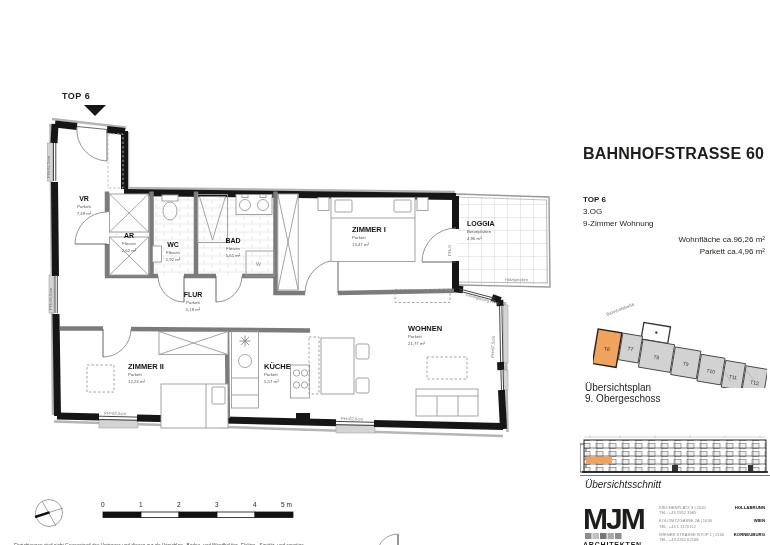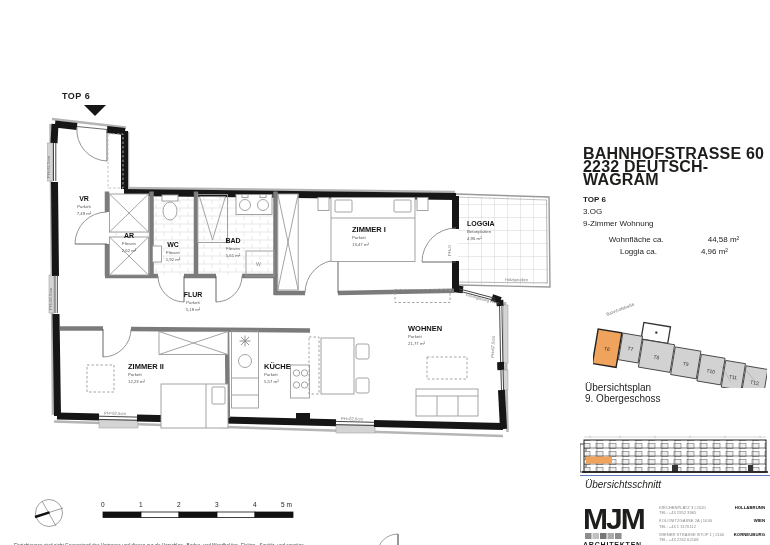--- a/index.html
+++ b/index.html
@@ -4,21 +4,21 @@
 <style>
   html,body{margin:0;padding:0;background:#fff;}
   #sheet{position:relative;width:770px;height:545px;background:#fff;overflow:hidden;
          font-family:"Liberation Sans",sans-serif;color:#1d1d1b;margin-top:48px;}
   .abs{position:absolute;}
   .b{font-weight:bold;}
   .addr{color:#8a8a8a;}
   .row{display:flex;justify-content:space-between;}
   #info-title{font-size:16px;font-weight:bold;line-height:13px;letter-spacing:.2px;}
   .info8{font-size:8px;line-height:11px;}
-  .statrow{font-size:8px;line-height:11.5px;display:flex;justify-content:center;width:182px;gap:44px;}
+  .statrow{font-size:8px;line-height:11.5px;display:flex;justify-content:flex-end;width:182px;}
   .cap{font-size:10px;line-height:11px;}
   #disclaimer{font-size:4.7px;line-height:7px;color:#4a4a4a;width:356px;}
   .officeblock{font-size:4.1px;line-height:5.4px;width:106px;}
   .officeblock .city{font-weight:bold;color:#111;font-size:4.3px;}
   .officeblock .office{margin-bottom:2.6px;}
   #www{font-size:11px;font-weight:bold;letter-spacing:.4px;}
   #www-sub{font-size:5px;font-weight:bold;letter-spacing:.5px;color:#333;}
   #mjm-rule{border-top:1.2px solid #222;width:150px;}
   #ehl{width:41px;height:47px;display:flex;flex-direction:column;}
   #ehl .mid{height:13px;background:#fde047;display:flex;align-items:center;justify-content:center;
@@ -240,32 +240,31 @@
       <text transform="translate(450.5,208) rotate(-90)">PH+0</text>
       <text transform="translate(466,248) rotate(15)" font-size="3.8">Fixverglasung PH+0</text>
       <text transform="translate(494,310) rotate(-88)">PH+67,5cm</text>
       <text transform="translate(505,233) rotate(1)" font-size="4">Holzlamellen</text>
       <text x="256" y="218" font-size="5" fill="#888">W</text>
     </g>
   </svg>
 
   <div class="abs" id="info-title" style="left:583px;top:99px;">
     <div>BAHNHOFSTRASSE 60</div>
-    <div>2232 DEUTSCH-WAGRAM</div>
   </div>
   <div class="abs info8 b" style="left:583px;top:146px;">TOP   6</div>
   <div class="abs info8" style="left:583px;top:158px;">3.OG</div>
   <div class="abs info8" style="left:583px;top:170px;">9-Zimmer Wohnung</div>
 
   <div class="abs statrow" style="left:583px;top:186px;">
     <span>Wohnfläche ca.</span>
-    <span>44,58 m²</span>
+    <span>96,26 m²</span>
   </div>
   <div class="abs statrow" style="left:583px;top:198px;">
-    <span>Loggia ca.</span>
+    <span>Parkett ca.</span>
     <span>4,96 m²</span>
   </div>
 
   <svg class="abs" style="left:593px;top:252px;" width="174" height="88" viewBox="0 0 174 88">
     <text transform="translate(14,16) rotate(-21)" font-size="4.5" fill="#777">Bahnhofstraße</text>
     <g transform="translate(6,24) rotate(9.5)" stroke-linejoin="miter">
       <rect x="44" y="-9" width="27" height="17" fill="#fff" stroke="#333" stroke-width="1.3"></rect>
       <circle cx="58" cy="-1" r="1.2" fill="#333"></circle>
       <rect x="0" y="5" width="24" height="35" fill="#f0a35c" stroke="#222" stroke-width="1.4"></rect>
       <rect x="25" y="5" width="20" height="27" fill="#d2d2d2" stroke="#444" stroke-width="0.9"></rect>

